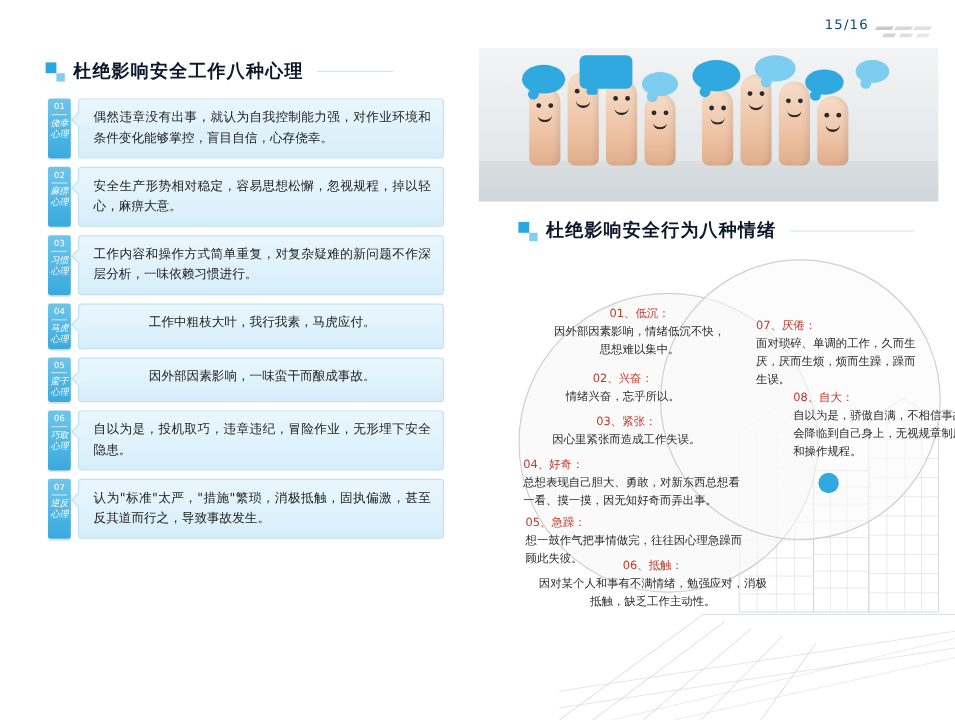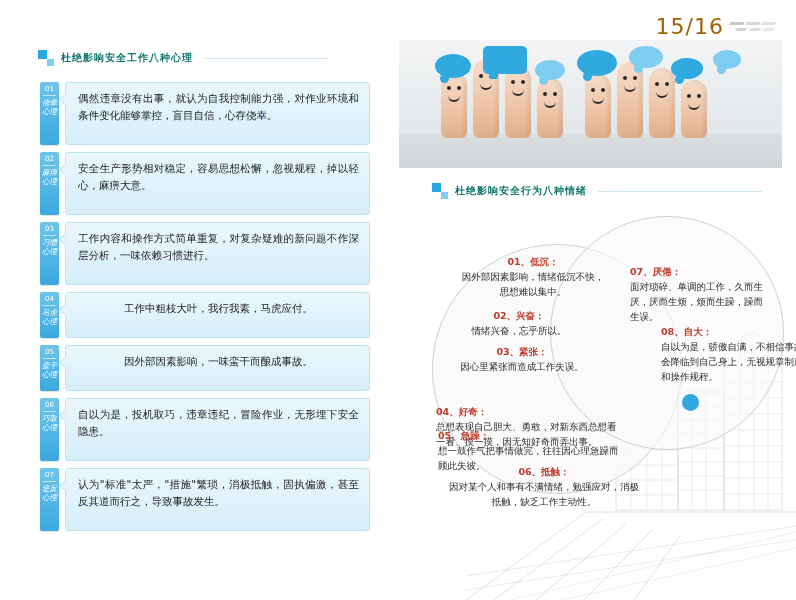--- a/index.html
+++ b/index.html
@@ -9,21 +9,21 @@
     font-family:"DejaVu Sans","Liberation Sans",sans-serif;
     color:#1a1a1a;
     overflow:hidden;
     position:relative;
   }
   .page{position:relative;width:796px;height:600px;overflow:hidden;}
 
   
   .page-num{
     position:absolute;top:14px;right:72px;
-    font-size:22px;color:#a16207;letter-spacing:1px;
+    font-size:11px;color:#0c4a6e;letter-spacing:1px;
   }
   .header-bars{
     position:absolute;top:22px;right:8px;width:58px;height:14px;
   }
   .header-bars i{
     position:absolute;display:block;height:3px;background:#c9c9c9;
     transform:skewX(-35deg);
   }
   .header-bars i:nth-child(1){width:14px;left:0px;top:0px;}
   .header-bars i:nth-child(2){width:14px;left:16px;top:0px;background:#d8d8d8;}
@@ -34,21 +34,21 @@
 
   
   .sec-title{position:absolute;display:flex;align-items:center;gap:7px;}
   .sec-title .sq{
     position:relative;width:16px;height:16px;flex:0 0 auto;
   }
   .sec-title .sq b{position:absolute;display:block;}
   .sec-title .sq b:nth-child(1){width:9px;height:9px;left:0;top:0;background:#28a8e0;}
   .sec-title .sq b:nth-child(2){width:7px;height:7px;left:9px;top:9px;background:#7fd0f0;}
   .sec-title .tx{
-    font-size:10px;color:#0f766e;font-weight:bold;letter-spacing:1px;
+    font-size:15px;color:#0f172a;font-weight:bold;letter-spacing:1px;
     white-space:nowrap;
   }
   .sec-title .rule{
     height:1px;background:#cfe8f5;flex:1 1 auto;margin-left:4px;
   }
   #title-left{left:38px;top:50px;width:290px;}
   #title-right{left:432px;top:183px;width:330px;}
 
   
   .list{position:absolute;left:40px;top:82px;width:330px;}
@@ -61,21 +61,21 @@
     letter-spacing:0px;
     box-shadow:0 1px 1px rgba(0,0,0,.12);
   }
   .tag .n{font-size:7px;display:block;border-bottom:1px solid rgba(255,255,255,.6);
     padding-bottom:1px;margin:0 3px 2px;}
   .tag .v{display:block;font-size:7.5px;line-height:9px;font-style:italic;}
   .bubble{
     flex:1 1 auto;margin-left:6px;position:relative;
     background:linear-gradient(180deg,#eaf7fd 0%,#d6eefa 100%);
     border:1px solid #bfe2f3;border-radius:3px;
-    padding:7px 10px 20px 12px;
+    padding:7px 10px 7px 12px;
     font-size:10.5px;line-height:17px;color:#222;
     text-align:justify;
   }
   .bubble:before{
     content:"";position:absolute;left:-5px;top:12px;
     width:8px;height:8px;background:#e5f4fc;
     border-left:1px solid #bfe2f3;border-bottom:1px solid #bfe2f3;
     transform:rotate(45deg);
   }
   .bubble.center{text-align:center;}
@@ -121,21 +121,21 @@
   }
   .c-left{
     left:0px;top:28px;width:248px;height:248px;
     background:rgba(248,248,248,.72);
   }
   .c-right{
     left:118px;top:0px;width:232px;height:232px;
     background:rgba(250,250,250,.6);
   }
   .ven-txt{position:absolute;font-size:9.5px;line-height:15px;color:#2a2a2a;}
-  .ven-txt .hd{color:#c0392b;font-weight:bold;}
+  .ven-txt .hd{color:#c0392b;font-weight:normal;}
   .ven-txt.center{text-align:center;}
   .blue-dot{
     position:absolute;left:250px;top:178px;width:17px;height:17px;border-radius:50%;
     background:#2fa9e0;
   }
 
   
   .sketch{
     position:absolute;right:0;bottom:0;width:330px;height:300px;
     opacity:.45;
@@ -329,21 +329,21 @@
       <span>因外部因素影响，情绪低沉不快，思想难以集中。</span>
     </div>
     <div class="ven-txt center" style="left:12px;top:92px;width:150px;">
       <span class="hd">02、兴奋：</span><br>
       <span>情绪兴奋，忘乎所以。</span>
     </div>
     <div class="ven-txt center" style="left:14px;top:128px;width:152px;">
       <span class="hd">03、紧张：</span><br>
       <span>因心里紧张而造成工作失误。</span>
     </div>
-    <div class="ven-txt" style="left:4px;top:164px;width:182px;margin-top:24px;">
+    <div class="ven-txt" style="left:4px;top:164px;width:182px;">
       <span class="hd">04、好奇：</span><br>
       <span>总想表现自己胆大、勇敢，对新东西总想看一看、摸一摸，因无知好奇而弄出事。</span>
     </div>
     <div class="ven-txt" style="left:6px;top:212px;width:186px;">
       <span class="hd">05、急躁：</span><br>
       <span>想一鼓作气把事情做完，往往因心理急躁而顾此失彼。</span>
     </div>
     <div class="ven-txt center" style="left:14px;top:248px;width:196px;">
       <span class="hd">06、抵触：</span><br>
       <span>因对某个人和事有不满情绪，勉强应对，消极抵触，缺乏工作主动性。</span>

